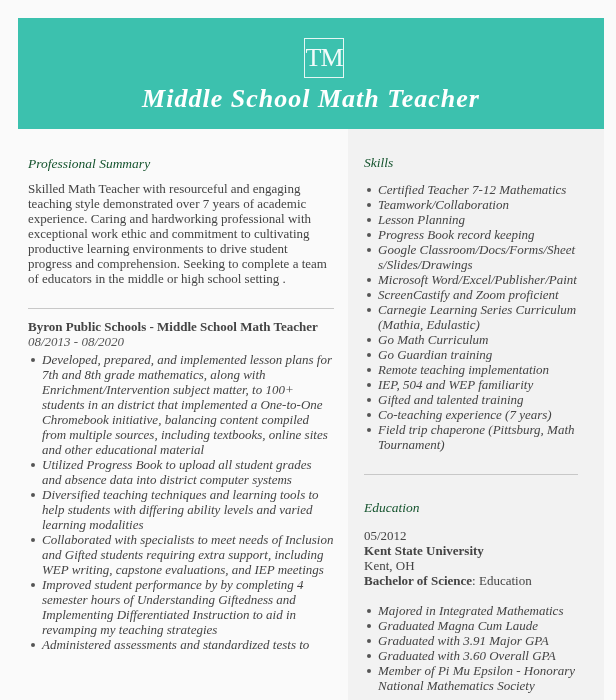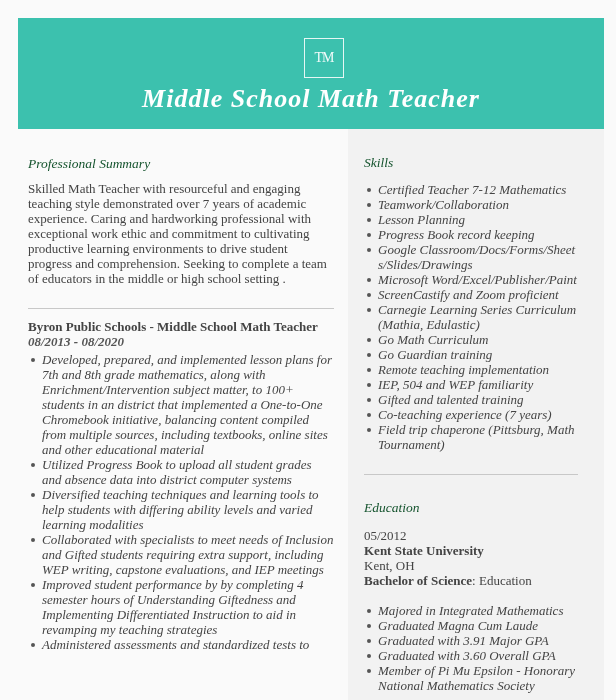--- a/index.html
+++ b/index.html
@@ -10,21 +10,21 @@
     color:#3a3a3a;
     position:relative;
   }
   .header {
     position:absolute; left:18px; top:18px; width:586px; height:111px;
     background:#3cc1ae;
   }
   .monogram {
     position:absolute; left:286px; top:20px; width:38px; height:38px;
     border:1px solid #e6f7f4;
-    color:#f2fbfa; font-family:"Liberation Serif", serif; font-size:14px;
+    color:#f2fbfa; font-family:"Liberation Serif", serif; font-size:26px;
     display:flex; align-items:center; justify-content:center; letter-spacing:-1px;
   }
   .title {
     position:absolute; left:0; right:0; top:66px; text-align:center;
     color:#fff; font-family:"Liberation Serif", serif; font-style:italic; font-weight:bold;
     font-size:26px; letter-spacing:1px;
   }
   .left { position:absolute; left:28px; top:140px; width:306px; }
   .right {
     position:absolute; left:348px; top:129px; width:256px; height:571px;
@@ -37,21 +37,21 @@
   }
   p, li, .line {
     font-size:13px; line-height:15px; margin:0;
     font-family:"Liberation Serif", serif; color:#444;
   }
   .summary-title { margin-top:16px; }
   .summary-text { margin-top:9px; }
   hr.div { border:0; border-top:1px solid #c8c8c8; margin:22px 0 0 0; }
   .work-title { margin-top:26px; }
   .job-head { margin-top:10px; font-weight:bold; }
-  .date { font-style:italic; color:#555;font-weight:bold; }
+  .date { font-style:italic; color:#555; }
   ul { margin:3px 0 0 0; padding:0 0 0 14px; list-style:none;font-style:italic; }
   ul li { position:relative; }
   ul li::before {
     content:""; position:absolute; left:-11px; top:6px; width:4px; height:4px;
     border-radius:50%; background:#555;
   }
   .skills-title { margin-top:15px; }
   .skills-list { margin-top:11px; padding-left:14px; }
   .edu-div { margin-top:30px; width:214px; }
   .edu-title { margin-top:25px; }

